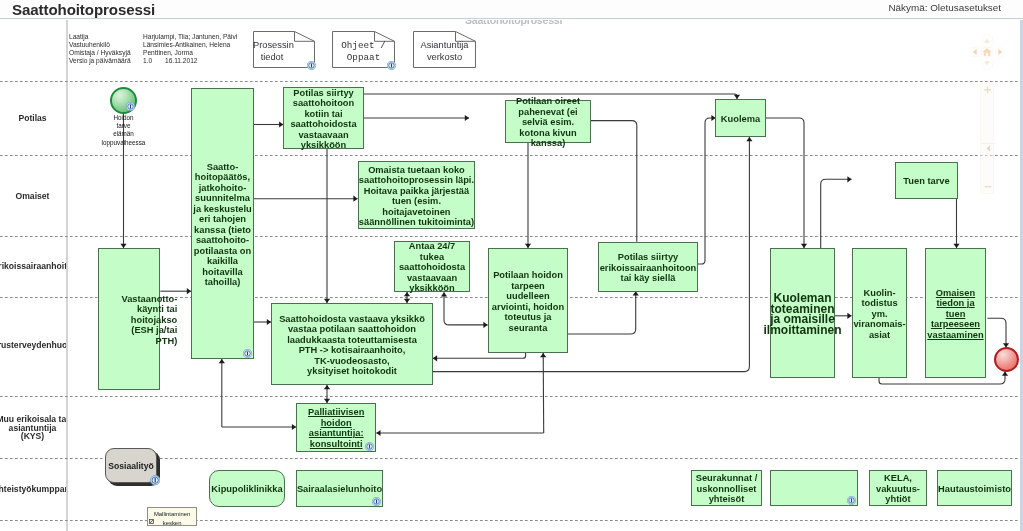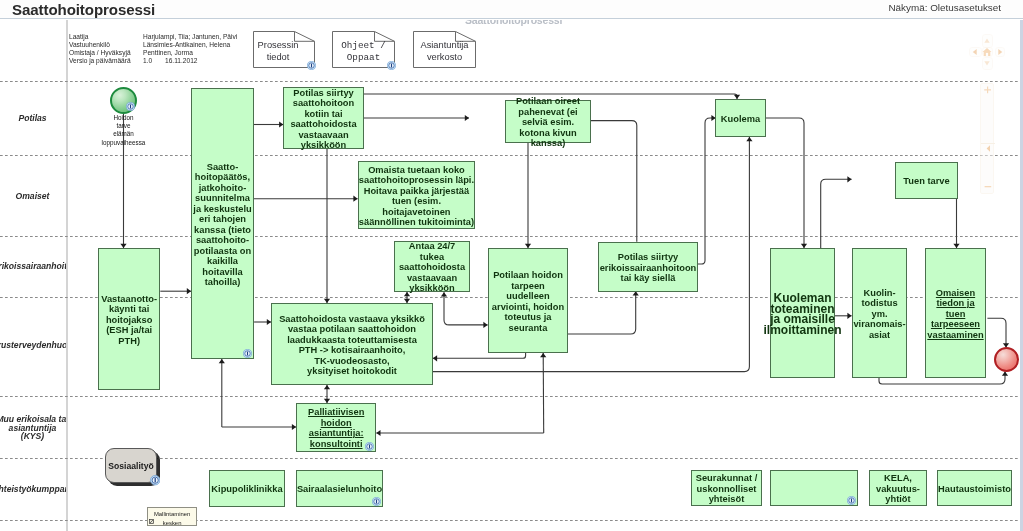--- a/index.html
+++ b/index.html
@@ -12,21 +12,21 @@
   .hdr:after{content:"";position:absolute;left:0;bottom:0;width:1023px;height:1px;background:#c5d0da;}
   .hdr-title{position:absolute;left:12px;top:1px;font-size:15.1px;font-weight:bold;
              color:#2b2b2b;letter-spacing:-0.1px;}
   .hdr-view{position:absolute;right:22px;top:2px;font-size:9.9px;color:#3a3a3a;}
 
   
   .stage{position:absolute;left:0;top:20px;width:1023px;height:511px;overflow:hidden;background:#fff;}
   .ghost{position:absolute;left:465px;top:-6px;font-size:10.5px;font-weight:bold;color:#b9bec6;letter-spacing:-0.2px;}
 
   
-  .lanecol{position:absolute;left:0;top:0;width:67px;height:511px;overflow:hidden;font-style:italic;}
+  .lanecol{position:absolute;left:0;top:0;width:67px;height:511px;overflow:hidden;}
   .lanecol:after{content:"";position:absolute;right:0;top:0;width:1px;height:511px;background:#d4d4d4;}
   .lanediv{position:absolute;left:67px;top:0;width:1px;height:511px;background:#d4d4d4;}
   .lanelabel{position:absolute;left:-22.5px;width:110px;text-align:center;font-size:8.6px;
              font-weight:bold;color:#2b2b2b;line-height:8.7px;}
 
   
   .meta{position:absolute;font-size:6.6px;color:#2a2a2a;white-space:nowrap;}
 
   
   .doc{position:absolute;}
@@ -159,21 +159,21 @@
     <div id="shapes">
         <div class="meta" style="left: 69px; top: 13px;">Laatija</div>
         <div class="meta" style="left: 143px; top: 13px;">Harjulampi, Tiia; Jantunen, Päivi</div>
         <div class="meta" style="left: 69px; top: 21px;">Vastuuhenkilö</div>
         <div class="meta" style="left: 143px; top: 21px;">Länsimies-Antikainen, Helena</div>
         <div class="meta" style="left: 69px; top: 29px;">Omistaja / Hyväksyjä</div>
         <div class="meta" style="left: 143px; top: 29px;">Penttinen, Jorma</div>
         <div class="meta" style="left: 69px; top: 37px;">Versio ja päivämäärä</div>
         <div class="meta" style="left: 143px; top: 37px;">1.0</div>
         <div class="meta" style="left: 165px; top: 37px;">16.11.2012</div>
-        <div class="doc" style="left: 253px; top: 11px; width: 38px; height: 37px; padding-left: 12px;">
+        <div class="doc" style="left: 253px; top: 11px; width: 38px; height: 37px;">
           <svg width="62" height="37" style="position: absolute; left: 0px; top: 0px;">
             <path d="M0.5,0.5 H41.5 L61.5,10.3 V36.5 H0.5 Z" fill="#ffffff" stroke="#6b6b6b" stroke-width="1"></path>
             <path d="M41.5,0.5 V10.3 H61.5" fill="none" stroke="#6b6b6b" stroke-width="1"></path>
           </svg>
           <div class="lbl" style="top: 9px;">Prosessin<br>tiedot</div>
           <div class="info" style="left: 53.8px; top: 29.8px; width: 9px; height: 9px;">
             <svg width="9" height="9" viewBox="0 0 11 11">
               <circle cx="5.5" cy="5.5" r="5" fill="#c7def5" stroke="#7aa9d8" stroke-width="0.9"></circle>
               <circle cx="5.5" cy="5.5" r="3.3" fill="#e9f2fb" stroke="#2f5fa3" stroke-width="0.9"></circle>
               <rect x="4.85" y="3.2" width="1.3" height="4.6" fill="#1d3f80"></rect>
@@ -195,21 +195,21 @@
           </div>
         </div>
         <div class="doc" style="left: 413px; top: 11px; width: 63px; height: 37px;">
           <svg width="63" height="37" style="position: absolute; left: 0px; top: 0px;">
             <path d="M0.5,0.5 H42.5 L62.5,10.3 V36.5 H0.5 Z" fill="#ffffff" stroke="#6b6b6b" stroke-width="1"></path>
             <path d="M42.5,0.5 V10.3 H62.5" fill="none" stroke="#6b6b6b" stroke-width="1"></path>
           </svg>
           <div class="lbl" style="top: 9px;">Asiantuntija<br>verkosto</div>
         </div>
         <div class="bx" style="left: 98px; top: 228px; width: 62.3px; height: 142px;">
-          <div class="t" style="top: 44.75px; font-size: 9.3px;">Vastaanotto-<br>käynti tai<br>hoitojakso<br>(ESH ja/tai<br>PTH)</div>
+          <div class="t" style="top: 44.75px; font-size: 9.3px; text-align: right;">Vastaanotto-<br>käynti tai<br>hoitojakso<br>(ESH ja/tai<br>PTH)</div>
         </div>
         <div class="bx" style="left: 191px; top: 68px; width: 63px; height: 271px;">
           <div class="t" style="top: 72.5px; font-size: 9.3px;">Saatto-<br>hoitopäätös,<br>jatkohoito-<br>suunnitelma<br>ja keskustelu<br>eri tahojen<br>kanssa (tieto<br>saattohoito-<br>potilaasta on<br>kaikilla<br>hoitavilla<br>tahoilla)</div>
           <div class="info" style="left: 51px; top: 260px; width: 9px; height: 9px;">
             <svg width="9" height="9" viewBox="0 0 11 11">
               <circle cx="5.5" cy="5.5" r="5" fill="#c7def5" stroke="#7aa9d8" stroke-width="0.9"></circle>
               <circle cx="5.5" cy="5.5" r="3.3" fill="#e9f2fb" stroke="#2f5fa3" stroke-width="0.9"></circle>
               <rect x="4.85" y="3.2" width="1.3" height="4.6" fill="#1d3f80"></rect>
             </svg>
           </div>
@@ -263,21 +263,21 @@
         <div class="grey" style="left: 105px; top: 428px; width: 52px; height: 35px;">
           <div class="t" style="top: 12.25px; font-size: 8.6px;">Sosiaalityö</div>
           <div class="info" style="left: 44.1px; top: 26.2px; width: 10.4px; height: 10.4px; z-index: 3;">
             <svg width="10.4" height="10.4" viewBox="0 0 11 11">
               <circle cx="5.5" cy="5.5" r="5" fill="#c7def5" stroke="#7aa9d8" stroke-width="0.9"></circle>
               <circle cx="5.5" cy="5.5" r="3.3" fill="#e9f2fb" stroke="#2f5fa3" stroke-width="0.9"></circle>
               <rect x="4.85" y="3.2" width="1.3" height="4.6" fill="#1d3f80"></rect>
             </svg>
           </div>
         </div>
-        <div class="bx" style="left: 209px; top: 450px; width: 76px; height: 37px;">
+        <div class="bx" style="left: 209px; top: 450px; width: 76px; height: 37px; border-radius: 10px;">
           <div class="t" style="top: 13.25px; font-size: 9.3px;">Kipupoliklinikka</div>
         </div>
         <div class="bx" style="left: 296px; top: 450px; width: 87px; height: 37px;">
           <div class="t" style="top: 13.25px; font-size: 9.3px;">Sairaalasielunhoito</div>
           <div class="info" style="left: 75px; top: 26px; width: 9px; height: 9px;">
             <svg width="9" height="9" viewBox="0 0 11 11">
               <circle cx="5.5" cy="5.5" r="5" fill="#c7def5" stroke="#7aa9d8" stroke-width="0.9"></circle>
               <circle cx="5.5" cy="5.5" r="3.3" fill="#e9f2fb" stroke="#2f5fa3" stroke-width="0.9"></circle>
               <rect x="4.85" y="3.2" width="1.3" height="4.6" fill="#1d3f80"></rect>
             </svg>

